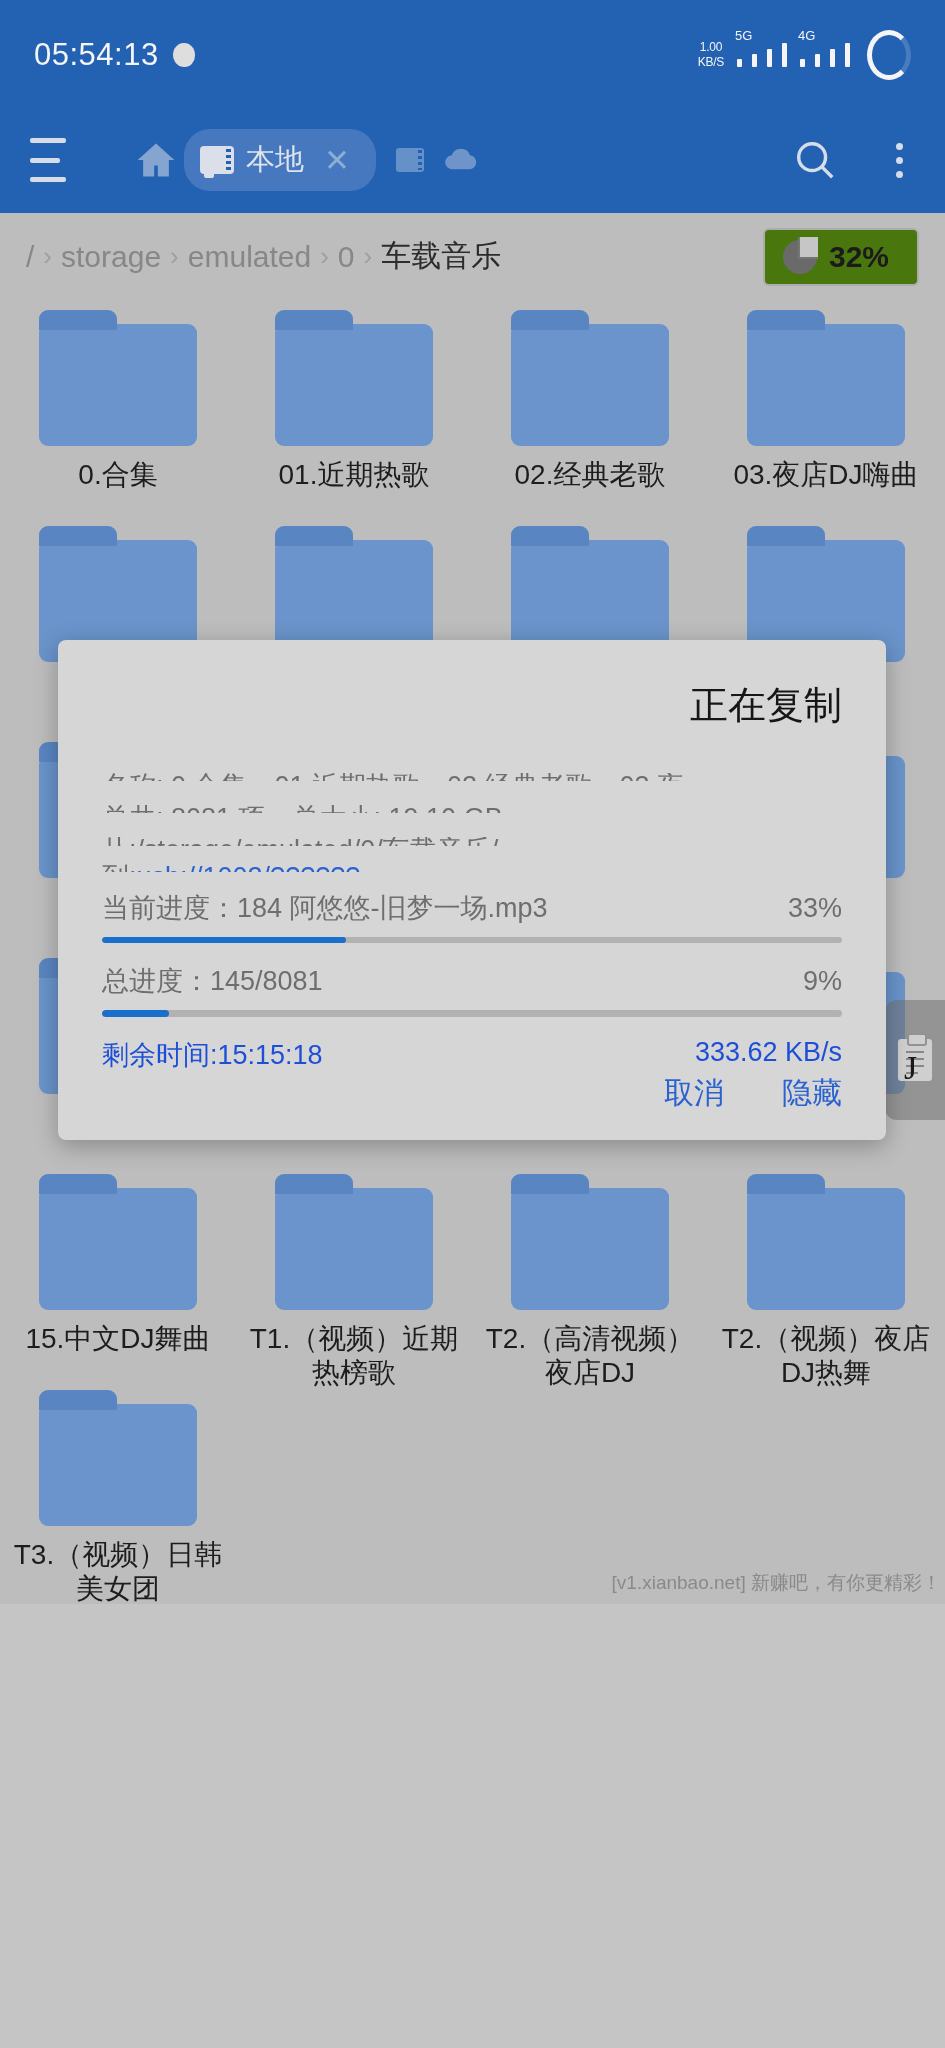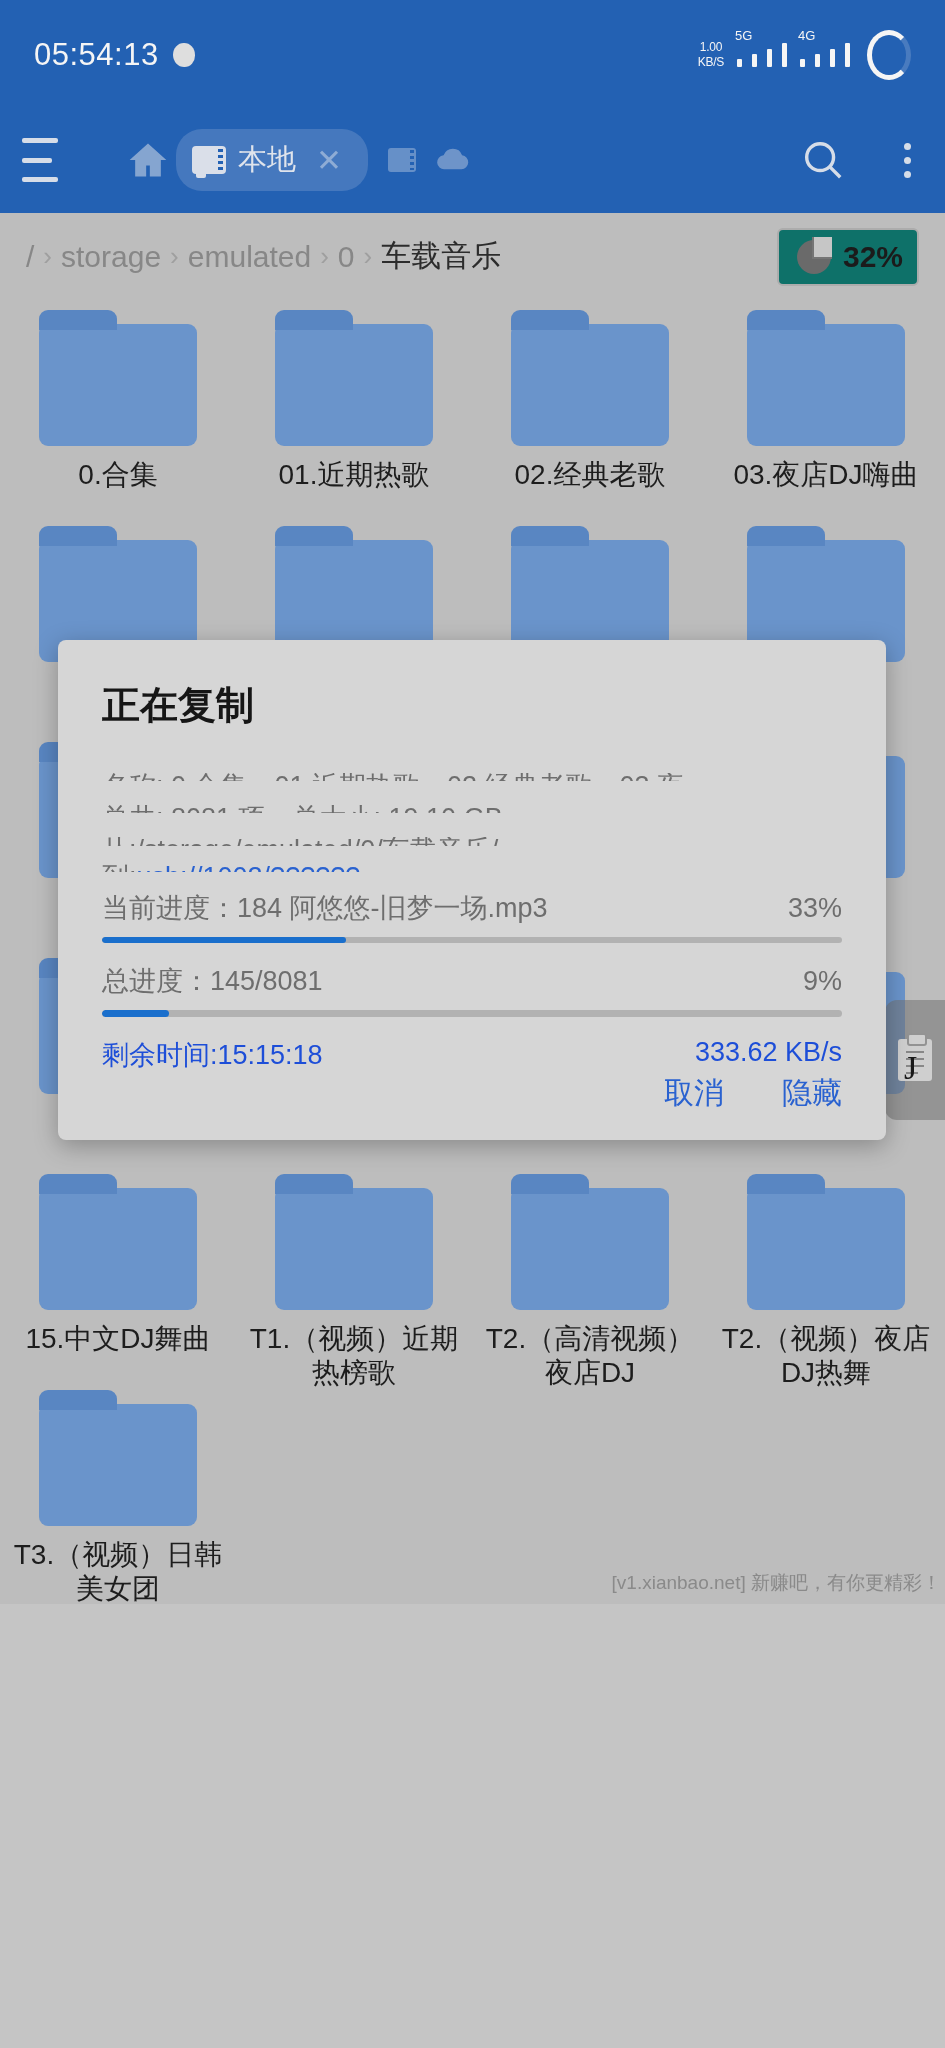--- a/index.html
+++ b/index.html
@@ -29,21 +29,21 @@
   .sig .b3 { height: 18px; } .sig .b4 { height: 24px; }
   .batt {
     width: 44px; height: 50px; border: 5px solid #ffffff;
     border-radius: 50%; border-right-color: rgba(255,255,255,0.18);
     margin-left: 6px;
   }
 
   
   .toolbar {
     position: absolute; top: 110px; left: 0; width: 945px; height: 100px;
-    background: #2565bb; display: flex; align-items: center; padding: 0 22px;
+    background: #2565bb; display: flex; align-items: center; padding: 0 30px;
   }
   .tb-icon { display: flex; align-items: center; justify-content: center; cursor: pointer; }
   .hamburger { width: 56px; height: 44px; display: flex; flex-direction: column; justify-content: space-between; margin-right: 48px; }
   .hamburger span { display: block; height: 5px; background: #dfe7f2; border-radius: 2px; }
   .hamburger span:nth-child(1) { width: 36px; }
   .hamburger span:nth-child(2) { width: 30px; }
   .hamburger span:nth-child(3) { width: 36px; }
   .home-icon { width: 44px; height: 44px; margin-right: 6px; opacity: .55; }
   .tab-active {
     display: flex; align-items: center; gap: 12px;
@@ -75,22 +75,22 @@
     position: absolute; top: 210px; left: 0; width: 945px; height: 90px;
     display: flex; align-items: center; padding: 0 26px;
     background: #c5c5c5; border-top: 3px solid #2565bb;
   }
   .crumbs { display: flex; align-items: center; font-size: 30px; color: #8d8d8d; }
   .crumbs .sep { margin: 0 9px; color: #a6a6a6; font-size: 26px; }
   .crumbs .seg { color: #8d8d8d; }
   .crumbs .seg.current { color: #2e2e2e; }
   .storage-chip {
     margin-left: auto; display: flex; align-items: center; gap: 12px;
-    background: #0f766e; border: 2px solid #b3b3b3; border-radius: 6px;
-    padding: 10px 14px 10px 18px; position: relative;
+    background: #4d7c0f; border: 2px solid #b3b3b3; border-radius: 6px;
+    padding: 10px 28px 10px 18px; position: relative;
   }
   .pie { width: 34px; height: 34px; border-radius: 50%; background: #6f6f6f; position: relative; }
   .pie::after {
     content: ""; position: absolute; right: -1px; top: -3px; width: 18px; height: 20px;
     background: #cfcfcf; border-left: 2px solid #7a7a7a; border-bottom: 2px solid #7a7a7a;
   }
   .storage-pct { font-size: 30px; font-weight: bold; color: #1d1d1d; }
 
   
   .grid {
@@ -137,21 +137,21 @@
 
   
   .scrim { position: absolute; inset: 0; background: rgba(0,0,0,0.04); }
   .dialog {
     position: absolute; left: 58px; top: 640px; width: 828px; height: 500px;
     background: #d6d6d6; border-radius: 8px;
     box-shadow: 0 6px 24px rgba(0,0,0,0.28);
     padding: 40px 44px 0 44px;
     display: flex; flex-direction: column;
   }
-  .dlg-title { font-size: 38px; font-weight: bold; color: #161616; margin-bottom: 42px; }
+  .dlg-title { font-size: 38px; font-weight: normal; color: #161616; margin-bottom: 42px; text-align: right; }
   .dlg-line { font-size: 27px; color: #6e6e6e; line-height: 1.0; margin-bottom: 24px;
               white-space: nowrap; overflow: hidden; }
   .dlg-line.path { margin-bottom: 18px; }
   .dlg-link { color: #2a62d0; }
   .prog-row { display: flex; justify-content: space-between; align-items: baseline;
               font-size: 27px; color: #6e6e6e; margin-bottom: 11px; }
   .bar-track { height: 22px; background: #b2b2b2; border-radius: 11px; overflow: hidden; margin-bottom: 20px; }
   .bar-fill { height: 100%; background: #1a6fcc; border-radius: 11px; }
   .meta-row { display: flex; justify-content: space-between; font-size: 27px; color: #1d4ed8; }
   .dlg-actions { margin-top: auto; display: flex; justify-content: flex-end; gap: 58px; padding-bottom: 26px; }

